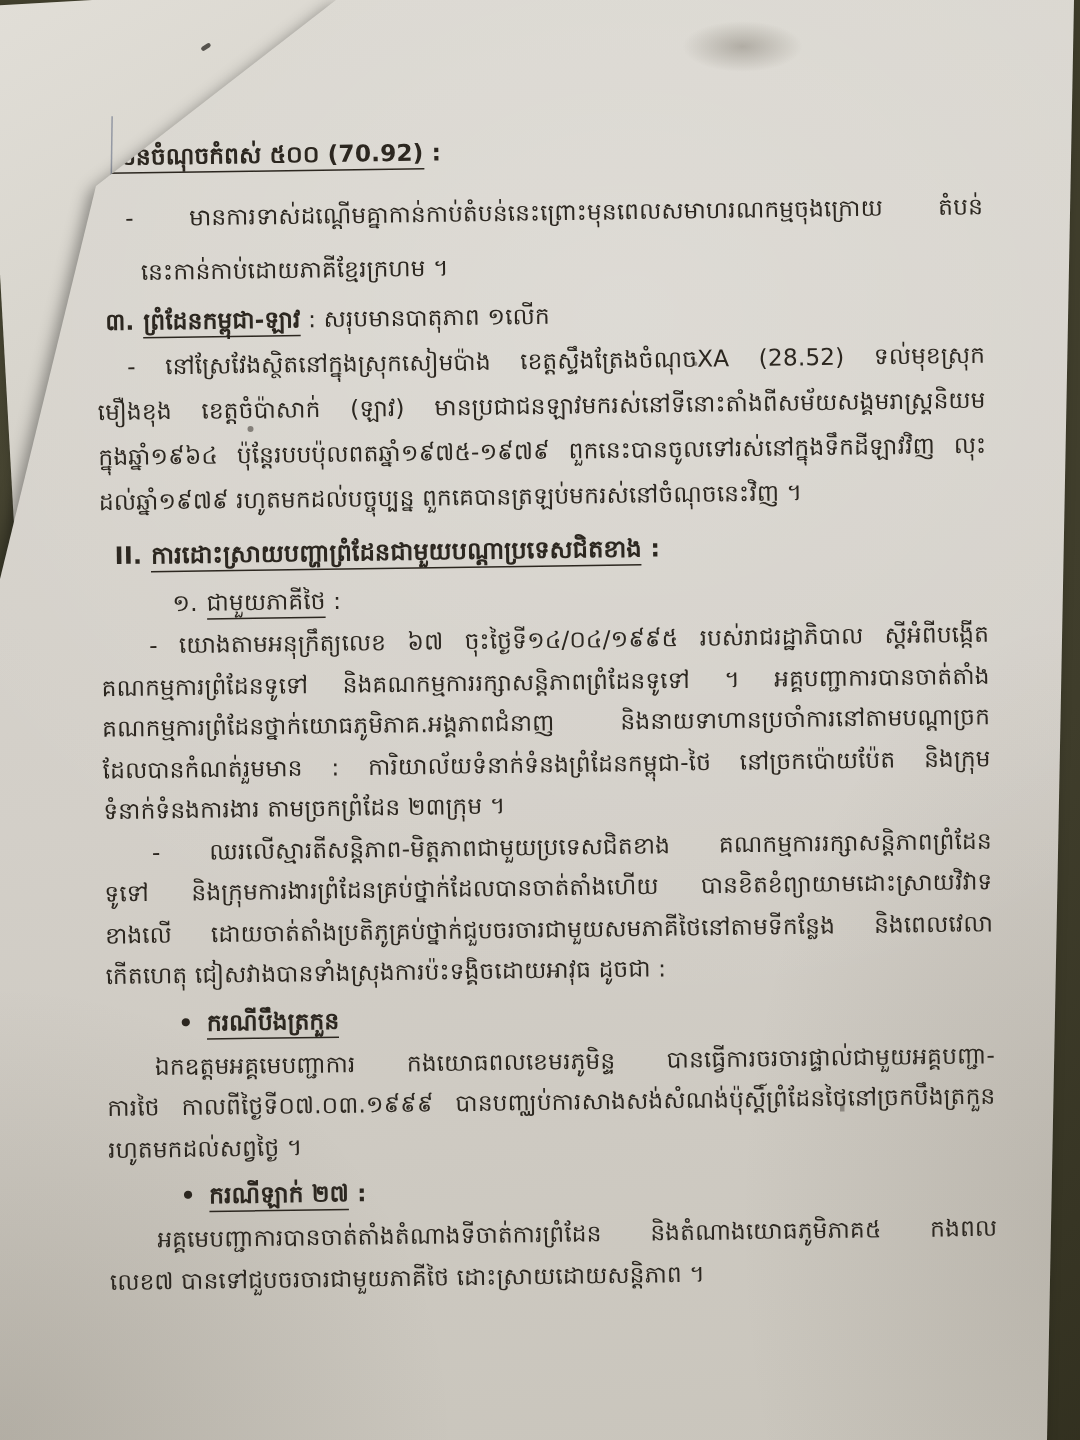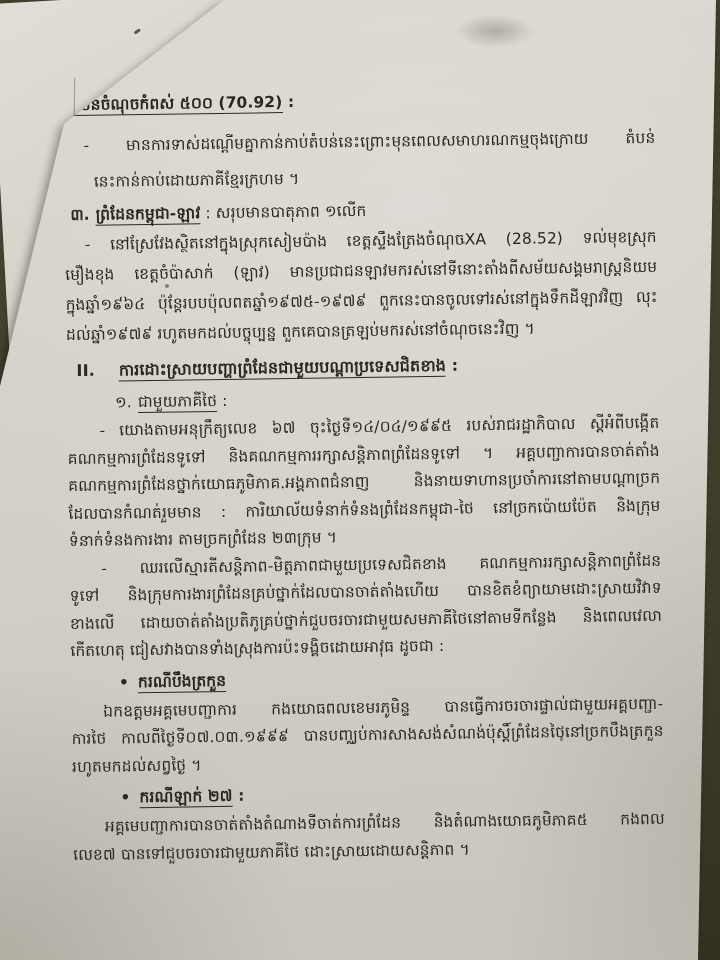--- a/index.html
+++ b/index.html
@@ -68,21 +68,21 @@
   .i24{padding-left:24px;}
   .i34{padding-left:34px;}
   .i36{padding-left:36px;}
   .bullet{padding-left:52px;line-height:30px;margin:2px 0 1px 0;}
   .bdot{margin-right:9px;font-weight:bold;}
   .h500{line-height:30px;padding-left:12px;margin-bottom:8px;}
   .p1l{line-height:36px;}
   .item3{line-height:30px;padding-left:10px;}
   .p2l{line-height:30px;}
   .sec2{line-height:34px;padding-left:14px;margin-top:4px;font-size:16px;}
-  .sec2 .num{margin-right:24px;}
+  .sec2 .num{margin-right:6px;}
   .sub1{line-height:30px;padding-left:52px;}
   .numsp{margin-right:6px;}
 </style>
 </head>
 <body>
 
 <div class="desk"></div>
 
 <div class="under-sheet">
   <div class="crease-line"></div>

